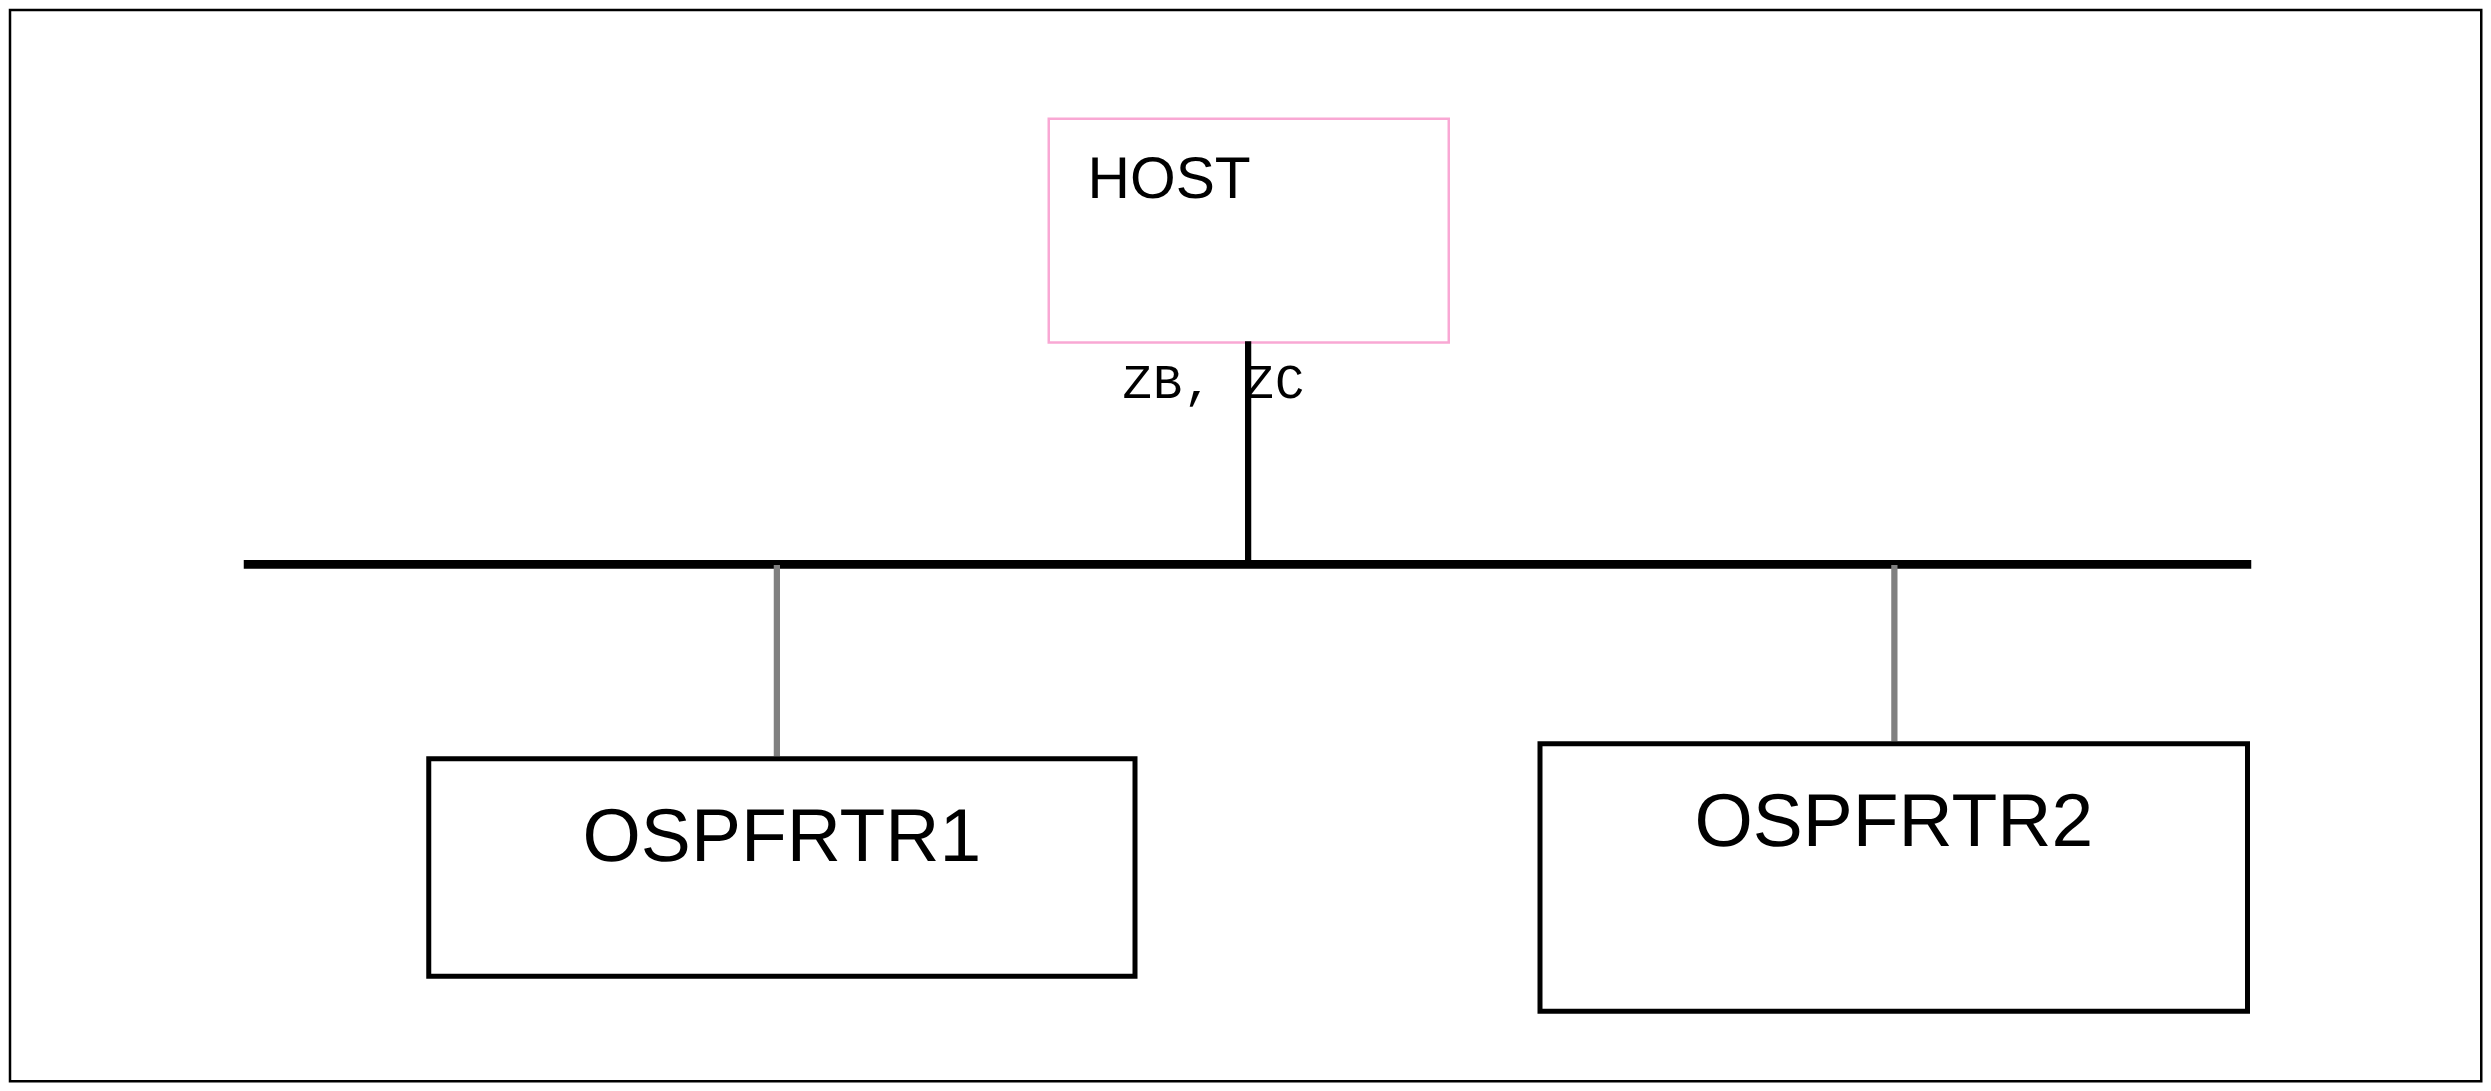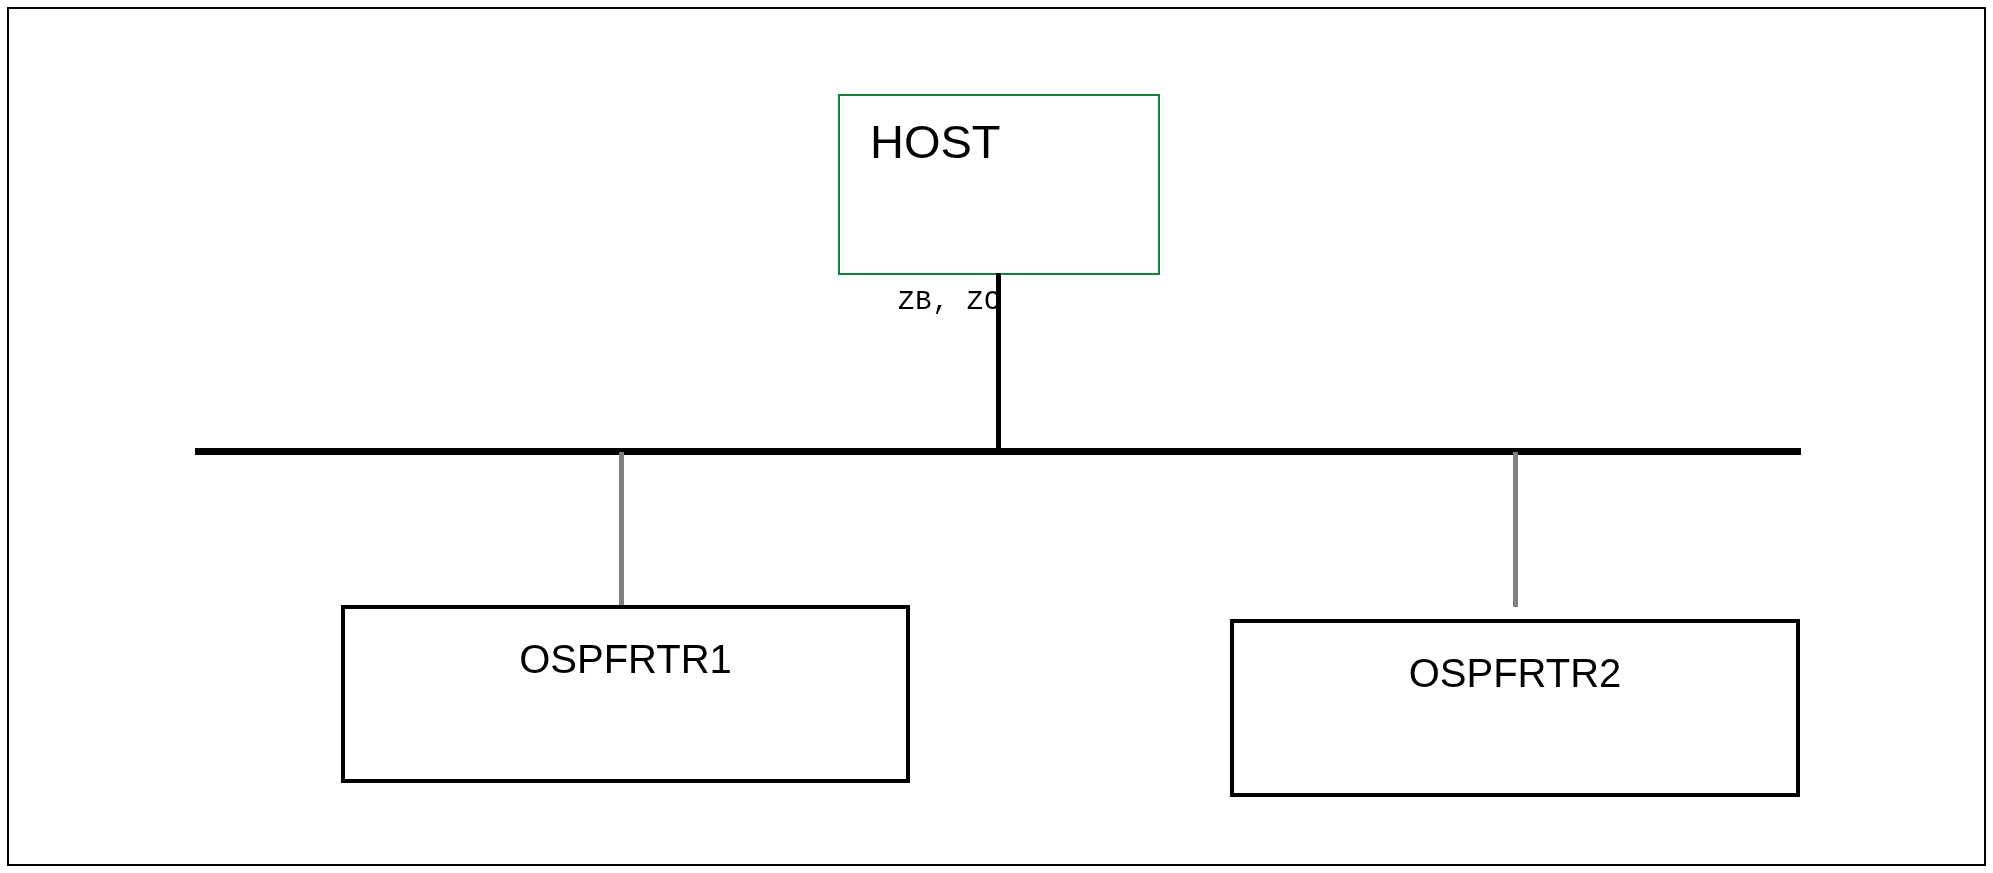--- a/index.html
+++ b/index.html
@@ -32,21 +32,21 @@
     background: transparent;
   }
 
   
   .node-box {
     position: absolute;
     box-sizing: border-box;
     background: #ffffff;
   }
   .node-box.thin {
-    border: 2px solid #15803d;
+    border: 2px solid #f9a8d4;
   }
   .node-box.thick {
     border: 4px solid #000000;
   }
 
   .node-label {
     position: absolute;
     font-family: "Liberation Sans", sans-serif;
     color: #000000;
     white-space: nowrap;
@@ -59,21 +59,21 @@
     top: 22px;
     font-size: 47px;
   }
 
   
   .router-box .node-label {
     left: 0;
     right: 0;
     top: 30px;
     text-align: center;
-    font-size: 40px;
+    font-size: 60px;
   }
 
   
   .bus-line {
     position: absolute;
     background: #000000;
   }
 
   
   .link-vertical {
@@ -89,21 +89,21 @@
   
   .free-label {
     position: absolute;
     color: #000000;
     white-space: pre;
     line-height: 1;
   }
 
   #link-label-host {
     font-family: "Liberation Mono", monospace;
-    font-size: 27px;
+    font-size: 39px;
     left: 898px;
     top: 289px;
     letter-spacing: 1px;
   }
 
   #bus-label {
     font-family: "Liberation Sans", sans-serif;
     font-size: 47px;
     left: 1453px;
     top: 378px;
@@ -128,17 +128,17 @@
   <div class="bus-line" style="left:195px; top:448px; width:1606px; height:7px;"></div>
 
   <div class="link-vertical gray" style="left:619px; top:452px; width:5px; height:155px;"></div>
 
   <div class="link-vertical gray" style="left:1513px; top:452px; width:5px; height:155px;"></div>
 
   <div id="ospfrtr1-box" class="node-box thick router-box" style="left:341px; top:605px; width:569px; height:178px;">
     <span class="node-label">OSPFRTR1</span>
   </div>
 
-  <div id="ospfrtr2-box" class="node-box thick router-box" style="left:1230px; top:619px; width:570px; height:178px;">
+  <div id="ospfrtr2-box" class="node-box thick router-box" style="left:1230px; top:593px; width:570px; height:218px;">
     <span class="node-label">OSPFRTR2</span>
   </div>
 
 </div>
 
 </body></html>

